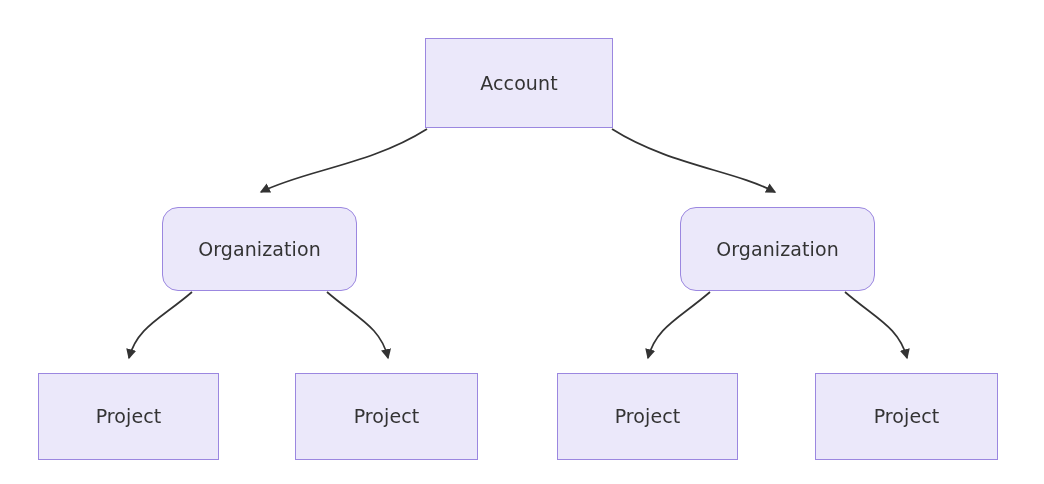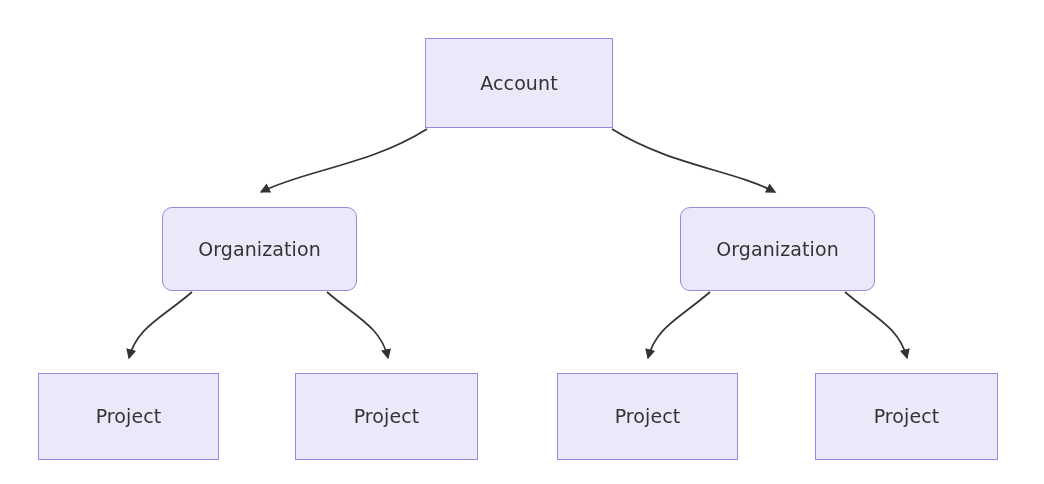--- a/index.html
+++ b/index.html
@@ -36,21 +36,21 @@
     justify-content: center;
     background: #ebe8fa;
     border: 1.6px solid #9b87e0;
     color: #333333;
     font-size: 19px;
     line-height: 1;
     letter-spacing: 0.1px;
     white-space: nowrap;
   }
   .node.rounded {
-    border-radius: 10px;
+    border-radius: 16px;
   }
   .node-label {
     display: block;
     color: #333333;
   }
 </style>
 </head>
 <body>
 
 <div id="diagram-root">

